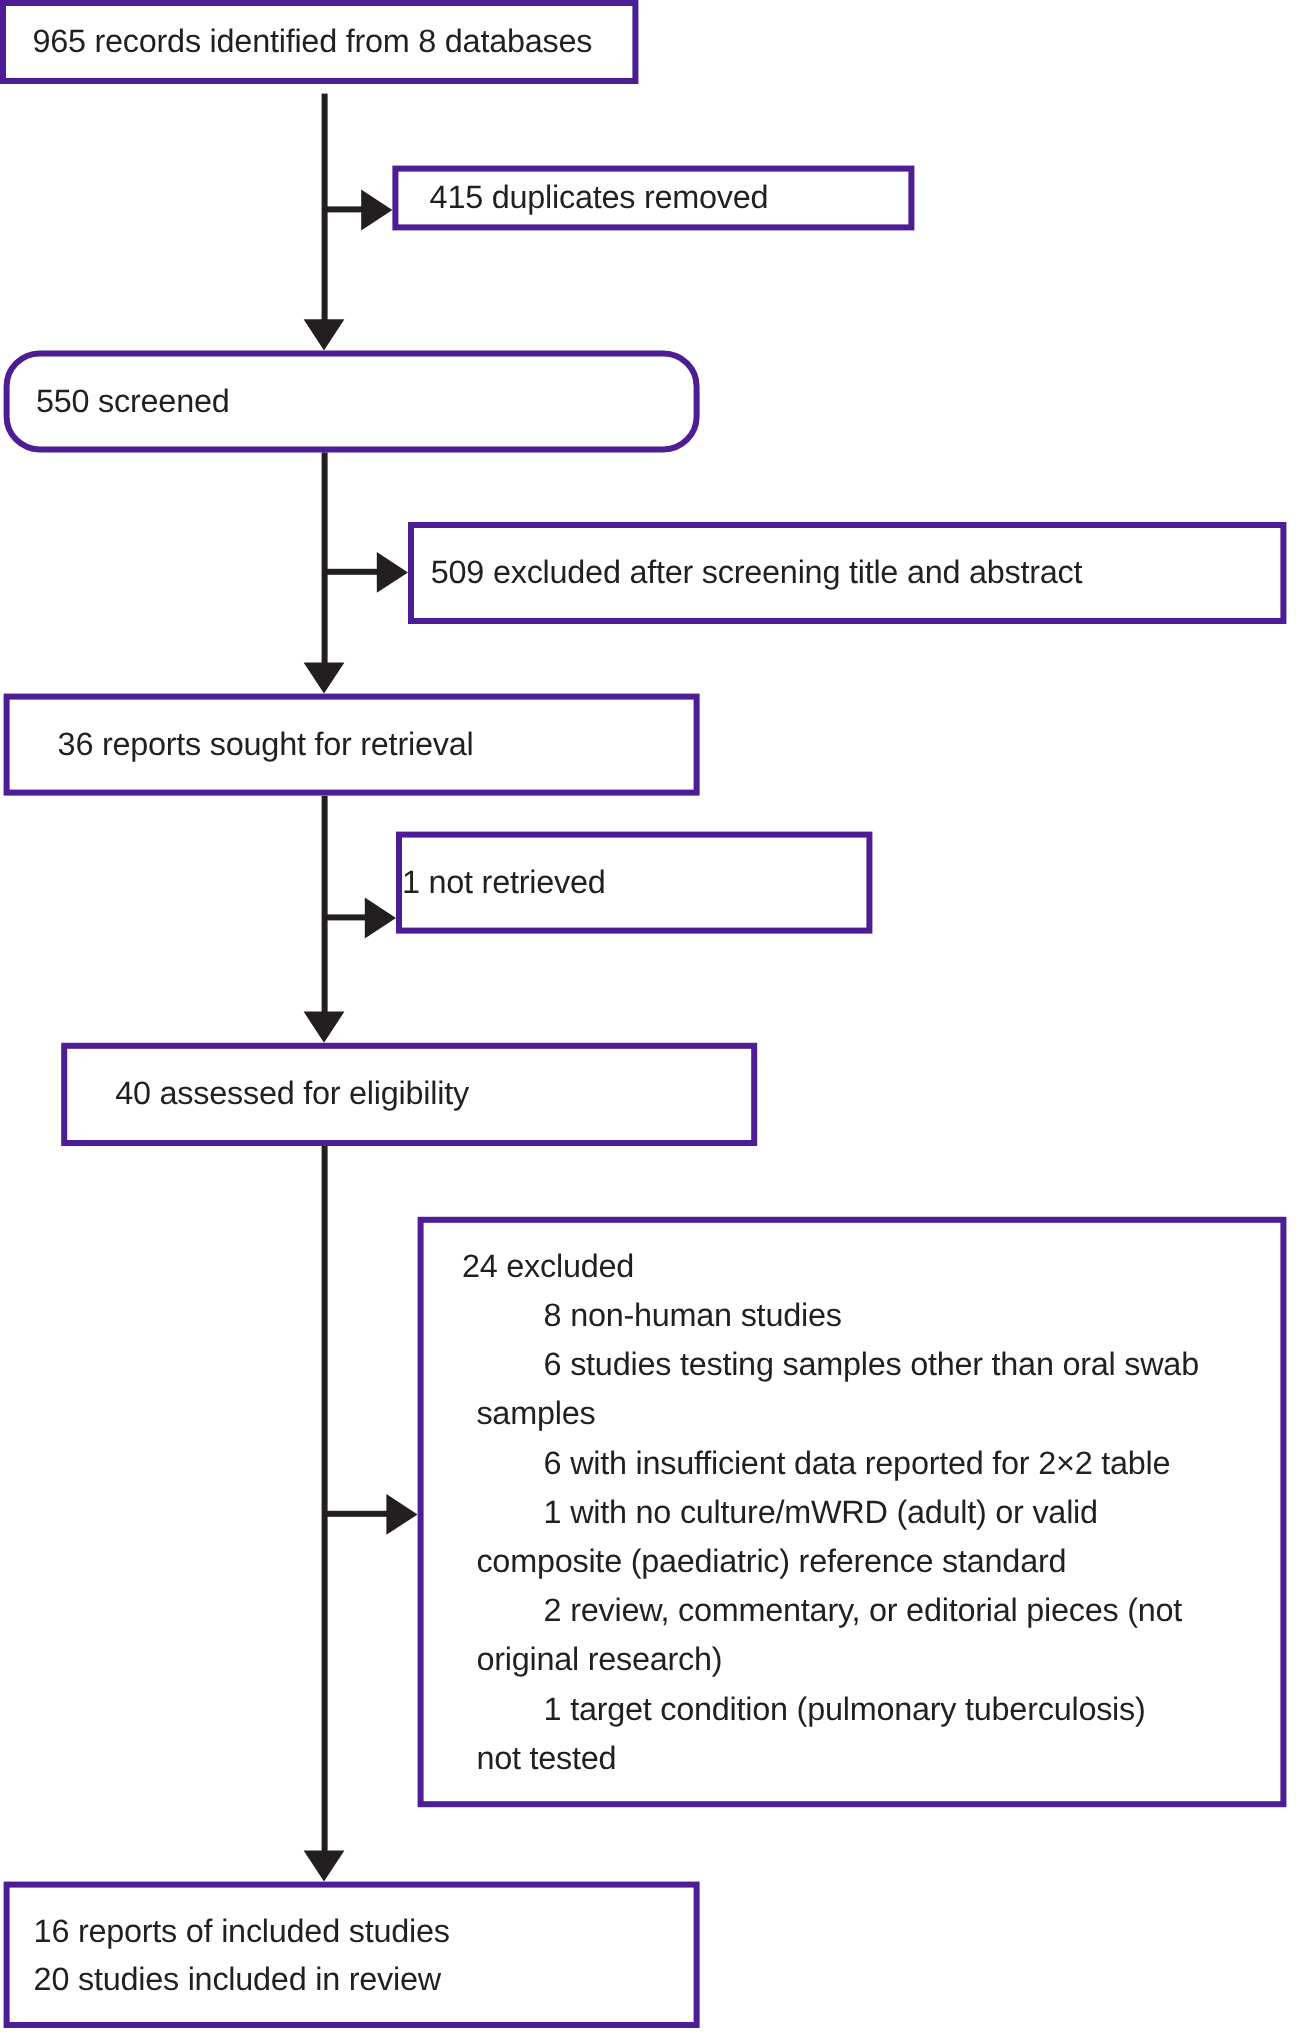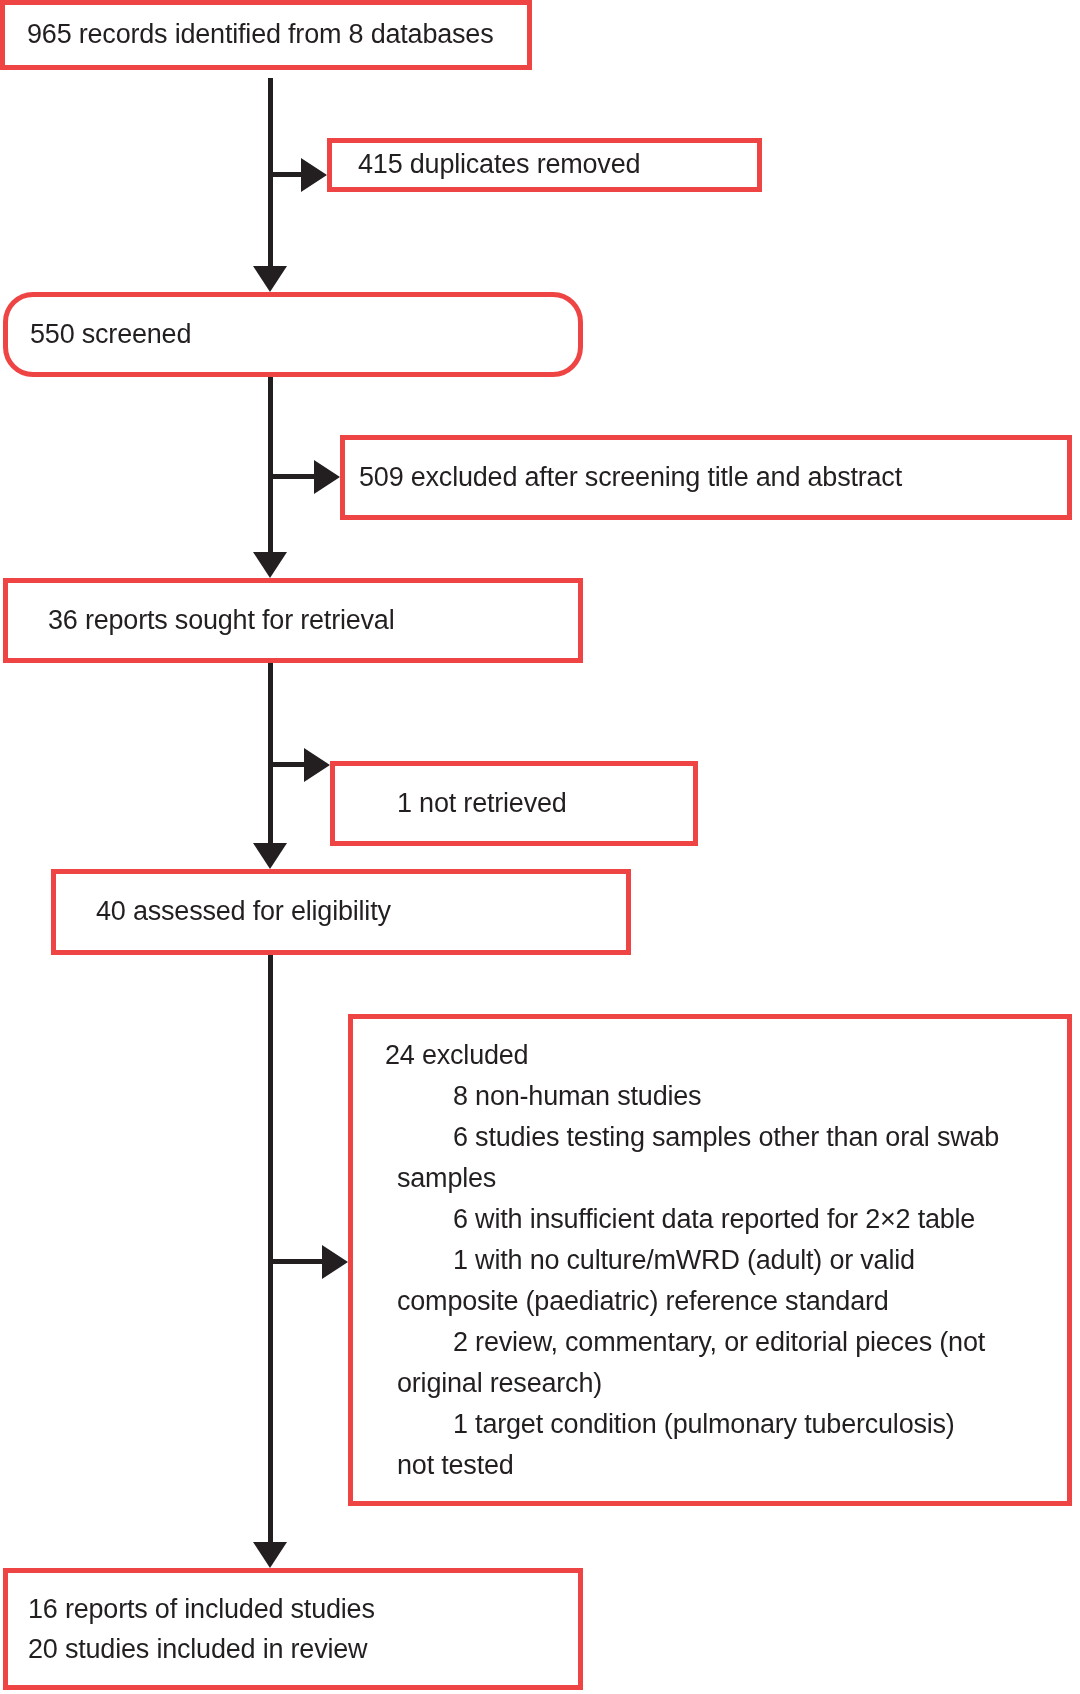--- a/index.html
+++ b/index.html
@@ -8,21 +8,21 @@
     width: 1080px;
     height: 1694px;
     background: #ffffff;
     font-family: "Liberation Sans", sans-serif;
     color: #231f20;
     overflow: hidden;
   }
   .box {
     position: absolute;
     box-sizing: border-box;
-    border: 5px solid #ef4444;
+    border: 5px solid #4c1d95;
     background: #ffffff;
     display: flex;
     align-items: center;
     font-size: 27px;
     letter-spacing: -0.2px;
     line-height: 1.25;
     white-space: nowrap;
   }
   .vline, .hline { position: absolute; background: #231f20; }
   .arrow-down {
@@ -37,21 +37,21 @@
     border-bottom: 17px solid transparent;
     border-left: 26px solid #231f20;
   }
 
   
   #b-identified   { left: 8;   top: 8;    width: 532px; height: 70px;  padding-left: 22px; }
   #b-duplicates   { left: 327px; top: 138px;  width: 435px; height: 54px;  padding-left: 26px; }
   #b-screened     { left: 3px;   top: 292px;  width: 580px; height: 85px;  padding-left: 22px; border-radius: 30px; }
   #b-excl509      { left: 340px; top: 435px;  width: 732px; height: 85px;  padding-left: 14px; }
   #b-sought       { left: 3px;   top: 578px;  width: 580px; height: 85px;  padding-left: 40px; }
-  #b-notretrieved { left: 330px; top: 761px;  width: 368px; height: 85px;  padding-left: 62px; }
+  #b-notretrieved { left: 330px; top: 693px;  width: 397px; height: 85px;  }
   #b-assessed     { left: 3px;   top: 869px;  width: 580px; height: 86px;  padding-left: 40px; margin-left: 48px; }
   #b-excluded     { left: 348px; top: 1014px; width: 724px; height: 492px;
                     display: block; padding: 16px 8px 0 0; line-height: 41px; }
   #b-included     { left: 3px;   top: 1568px; width: 580px; height: 122px;
                     flex-direction: column; align-items: flex-start; justify-content: center;
                     padding-left: 20px; line-height: 40px; }
 
   
   .x-heading { padding-left: 32px; white-space: nowrap; }
   .x-first   { padding-left: 100px; white-space: nowrap; }

